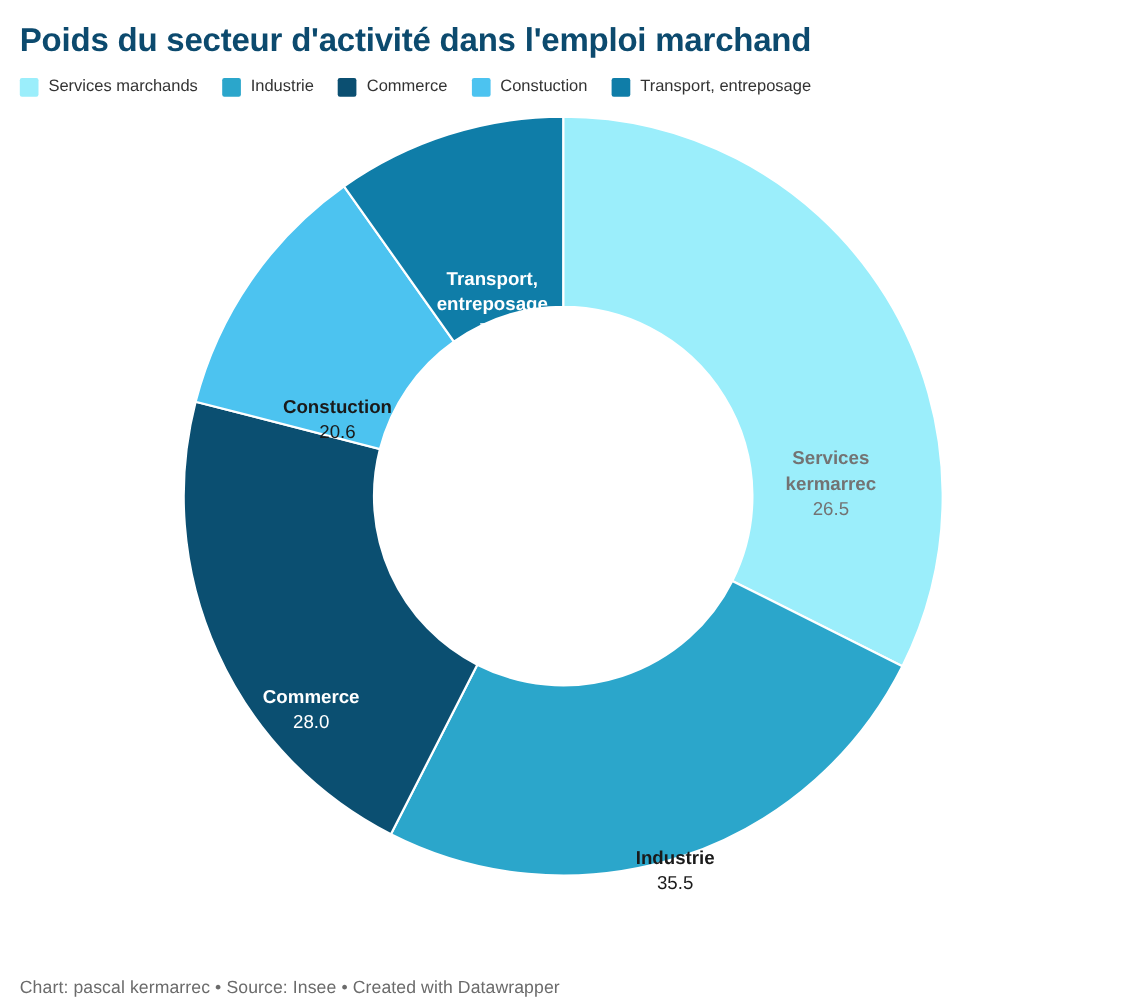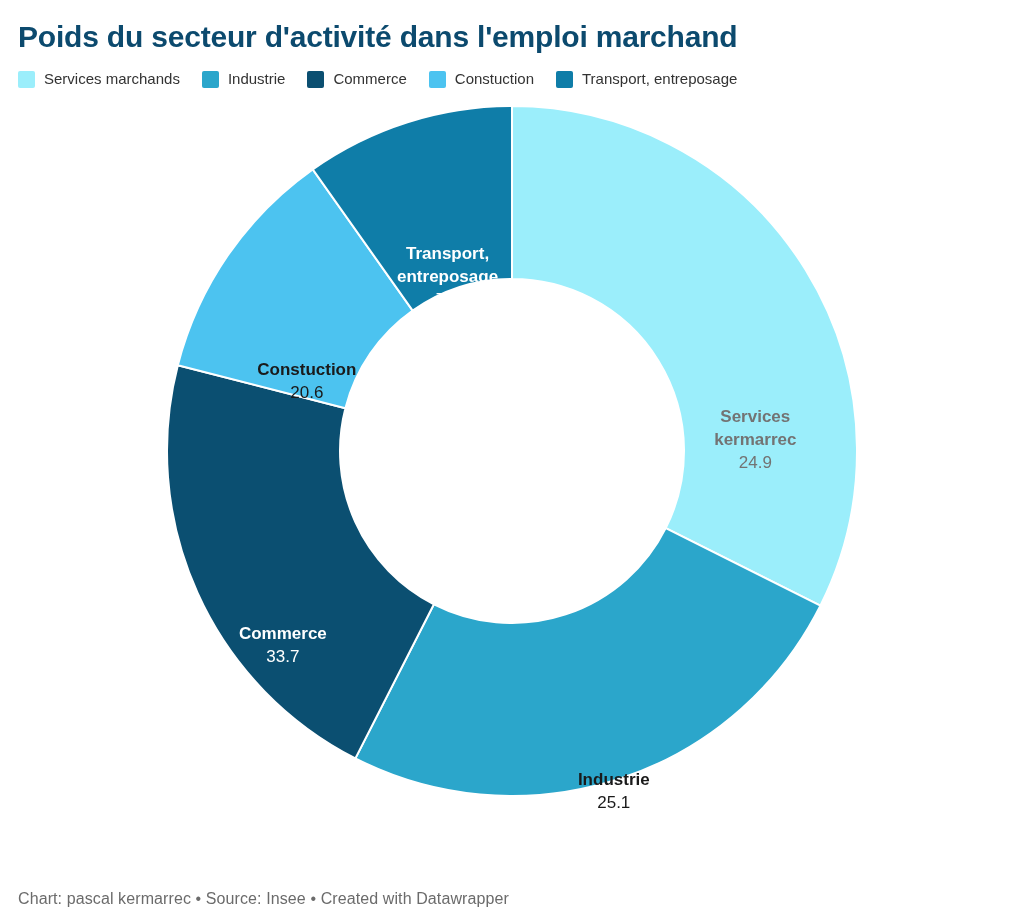--- a/index.html
+++ b/index.html
@@ -130,29 +130,29 @@
           <path d="M 658.375291332186 504.69220955106107 A 345 345 0 0 1 193.3732775898564 657.397250844987 L 271.91363404479796 503.25312216039924 A 172 172 0 0 0 503.74072495401737 427.12191316748556 Z" fill="#2ba6cb" stroke="#ffffff" stroke-width="2"></path>
           <path d="M 193.3732775898564 657.397250844987 A 345 345 0 0 1 15.838809410622218 264.20198892812516 L 183.40369628587544 307.22533940764504 A 172 172 0 0 0 271.91363404479796 503.25312216039924 Z" fill="#0b4f71" stroke="#ffffff" stroke-width="2"></path>
           <path d="M 15.838809410622218 264.20198892812516 A 345 345 0 0 1 150.73741731931767 68.36295850257153 L 250.65749501136997 209.58964887664436 A 172 172 0 0 0 183.40369628587544 307.22533940764504 Z" fill="#4cc3f0" stroke="#ffffff" stroke-width="2"></path>
           <path d="M 150.73741731931767 68.36295850257153 A 345 345 0 0 1 349.99999999999994 5 L 349.99999999999994 178 A 172 172 0 0 0 250.65749501136997 209.58964887664436 Z" fill="#0f7da8" stroke="#ffffff" stroke-width="2"></path>
         </svg>
     </div>
     <div id="labels-layer">
         <div class="slice-label" style="color: #737373; left: 696.194px; top: 256.44px; margin-top: 48px;">
           <span class="name">Services</span>
           <span class="name">kermarrec</span>
-          <span class="value">24.9</span>
+          <span class="value">26.5</span>
         </div>
         <div class="slice-label" style="color: rgb(26, 26, 26); left: 559.897px; top: 666.997px;">
           <span class="name">Industrie</span>
-          <span class="value">25.1</span>
+          <span class="value">35.5</span>
         </div>
         <div class="slice-label" style="color: rgb(255, 255, 255); left: 220.965px; top: 521.315px;">
           <span class="name">Commerce</span>
-          <span class="value">33.7</span>
+          <span class="value">28.0</span>
         </div>
         <div class="slice-label" style="color: rgb(26, 26, 26); left: 239.234px; top: 256.554px;">
           <span class="name">Constuction</span>
           <span class="value">20.6</span>
         </div>
         <div class="slice-label" style="color: rgb(255, 255, 255); left: 379.029px; top: 140.719px;">
           <span class="name">Transport,</span>
           <span class="name">entreposage</span>
           <span class="value">7.4</span>
         </div>

